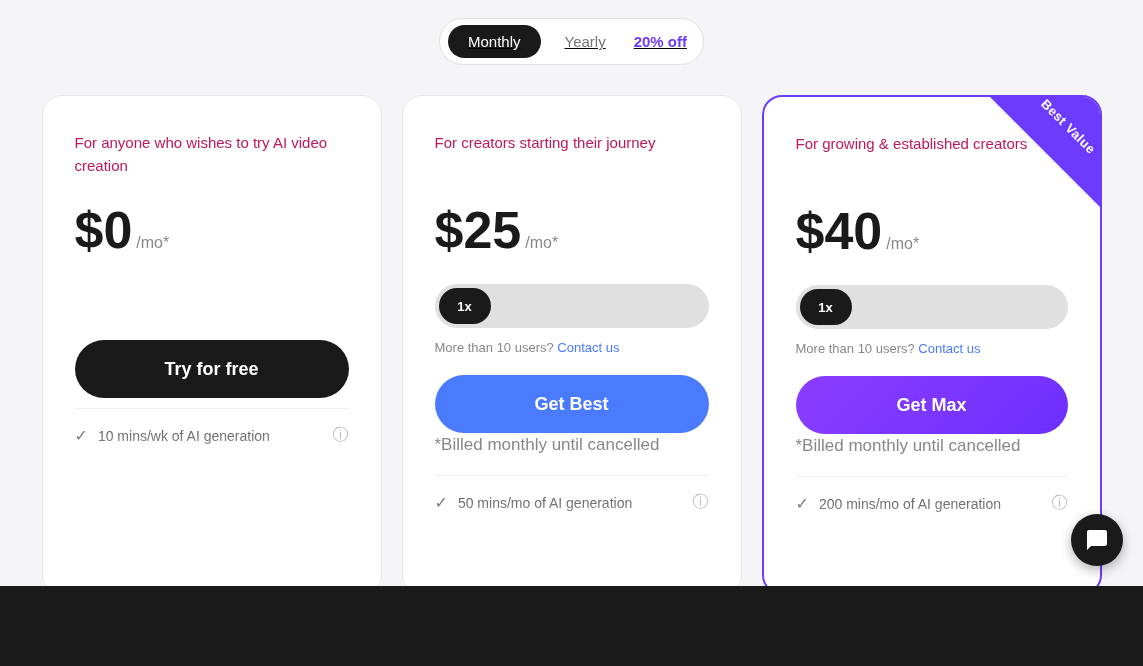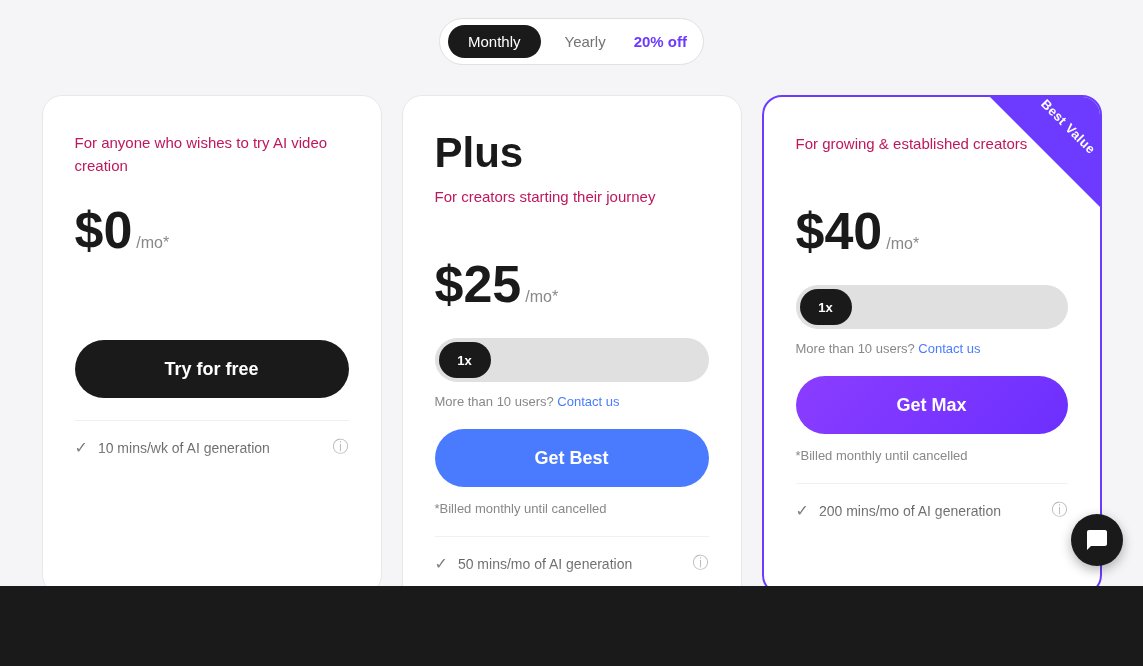--- a/index.html
+++ b/index.html
@@ -9,20 +9,21 @@
       min-height: 666px;
       width: 1143px;
       overflow: hidden;
       position: relative;
     }
 
     .billing-toggle-container {
       display: flex;
       justify-content: center;
       padding: 18px 0 30px;
+      text-decoration: underline;
     }
 
     .billing-toggle {
       display: flex;
       align-items: center;
       background: #fff;
       border: 1.5px solid #e0e0e0;
       border-radius: 50px;
       padding: 6px 8px;
       gap: 4px;
@@ -190,40 +191,40 @@
     }
 
     .plan-button {
       width: 100%;
       height: 58px;
       border-radius: 50px;
       border: none;
       font-size: 18px;
       font-weight: 700;
       cursor: pointer;
-      margin-bottom: 14px;
+      margin-bottom: 2px;
     }
 
     .btn-free {
       background: #1a1a1a;
       color: #fff;
     }
 
     .btn-plus {
       background: #4a7bff;
       color: #fff;
     }
 
     .btn-max {
       background: linear-gradient(135deg, #8b3dff, #6c2fff);
       color: #fff;
     }
 
     .billed-note {
-      font-size: 13px;
+      font-size: 17px;
       color: #888;
       margin-bottom: 20px;
     }
 
     .features-divider {
       border: none;
       border-top: 1px solid #f0f0f0;
       margin: 8px 0;
     }
 
@@ -323,21 +324,20 @@
       <div class="feature-item">
         <span class="feature-check">✓</span>
         <span>10 mins/wk of AI generation</span>
         <span class="feature-info">ⓘ</span>
       </div>
       <div class="features-fade"></div>
     </div>
   </div>
 
   <div class="plan-card">
-    <div class="plan-name">Plus</div>
     <div class="plan-description">For creators starting their journey</div>
     <div class="plan-price">
       <span class="price-amount">$25</span>
       <span class="price-period">/mo*</span>
     </div>
     <div class="user-slider-container">
       <div class="user-slider">
         <div class="slider-thumb">1x</div>
         <div class="slider-track"></div>
       </div>

